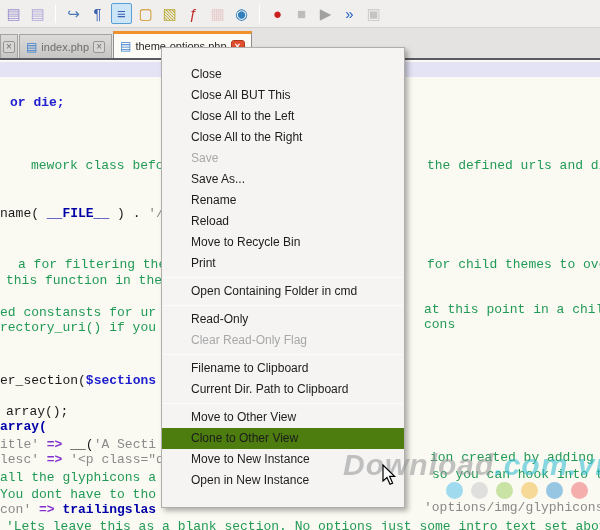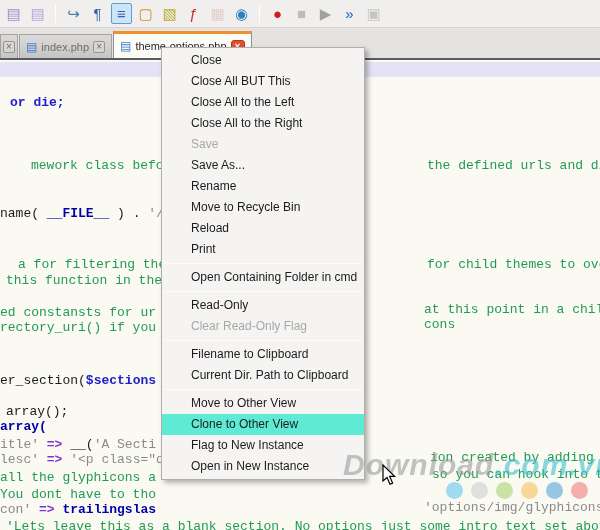--- a/index.html
+++ b/index.html
@@ -62,28 +62,28 @@
   }
   .c-com { color:#219a56; }
   .c-pln { color:#1b1b1b; }
   .c-str { color:#8a8a8a; }
   .c-op  { color:#8030d0; font-weight:bold; }
   .c-kw  { color:#2020d0; font-weight:bold; }
   .c-kwb { color:#0000a8; font-weight:bold; }
 
   
   .context-menu {
-    position:absolute; left:161px; top:47px; width:204px;
+    position:absolute; left:161px; top:47px; width:244px;
     background:#f5f4f3; border:1px solid #b0aeac;
     box-shadow:3px 3px 5px rgba(0,0,0,.3);
-    padding:2px 0; z-index:10; font-size:12px; color:#1c1c1c;
+    padding:16px 0; z-index:10; font-size:12px; color:#1c1c1c;
   }
   .menu-item { height:21px; line-height:21px; padding-left:29px; cursor:default; }
   .menu-item.disabled { color:#a8a8a8; }
-  .menu-item.highlighted { background:#5eead4; }
+  .menu-item.highlighted { background:#4d7c0f; }
   .menu-sep { height:1px; background:#d9d8d6; border-bottom:1px solid #fcfcfc; margin:3px 1px; }
 
   
   .watermark {
     position:absolute; left:343px; top:448px; z-index:20; pointer-events:none;
     font-size:30px; font-weight:bold; font-style:italic; letter-spacing:1px;
     white-space:nowrap;
   }
   .wm-main { color:rgba(145,148,150,.55);margin-top:32px; }
   .wm-suffix { color:rgba(60,190,210,.6); }
@@ -162,35 +162,35 @@
 </div>
 
 <div class="context-menu">
     <div class="menu-item">Close</div>
     <div class="menu-item">Close All BUT This</div>
     <div class="menu-item">Close All to the Left</div>
     <div class="menu-item">Close All to the Right</div>
     <div class="menu-item disabled">Save</div>
     <div class="menu-item">Save As...</div>
     <div class="menu-item">Rename</div>
+    <div class="menu-item">Reload</div>
     <div class="menu-item">Move to Recycle Bin</div>
-    <div class="menu-item">Reload</div>
     <div class="menu-item">Print</div>
     <div class="menu-sep"></div>
     <div class="menu-item">Open Containing Folder in cmd</div>
     <div class="menu-sep"></div>
     <div class="menu-item">Read-Only</div>
     <div class="menu-item disabled">Clear Read-Only Flag</div>
     <div class="menu-sep"></div>
     <div class="menu-item">Filename to Clipboard</div>
     <div class="menu-item">Current Dir. Path to Clipboard</div>
     <div class="menu-sep"></div>
     <div class="menu-item">Move to Other View</div>
     <div class="menu-item highlighted">Clone to Other View</div>
-    <div class="menu-item">Flag to New Instance</div>
+    <div class="menu-item">Move to New Instance</div>
     <div class="menu-item">Open in New Instance</div>
   </div>
 
 <div class="watermark">
   <span class="wm-main">Download</span><span class="wm-suffix">.com.vn</span>
 </div>
 <div class="wm-dots">
     <span class="wm-dot" style="background: rgb(142, 212, 238);"></span>
     <span class="wm-dot" style="background: rgb(217, 217, 217);"></span>
     <span class="wm-dot" style="background: rgb(190, 222, 150);"></span>

